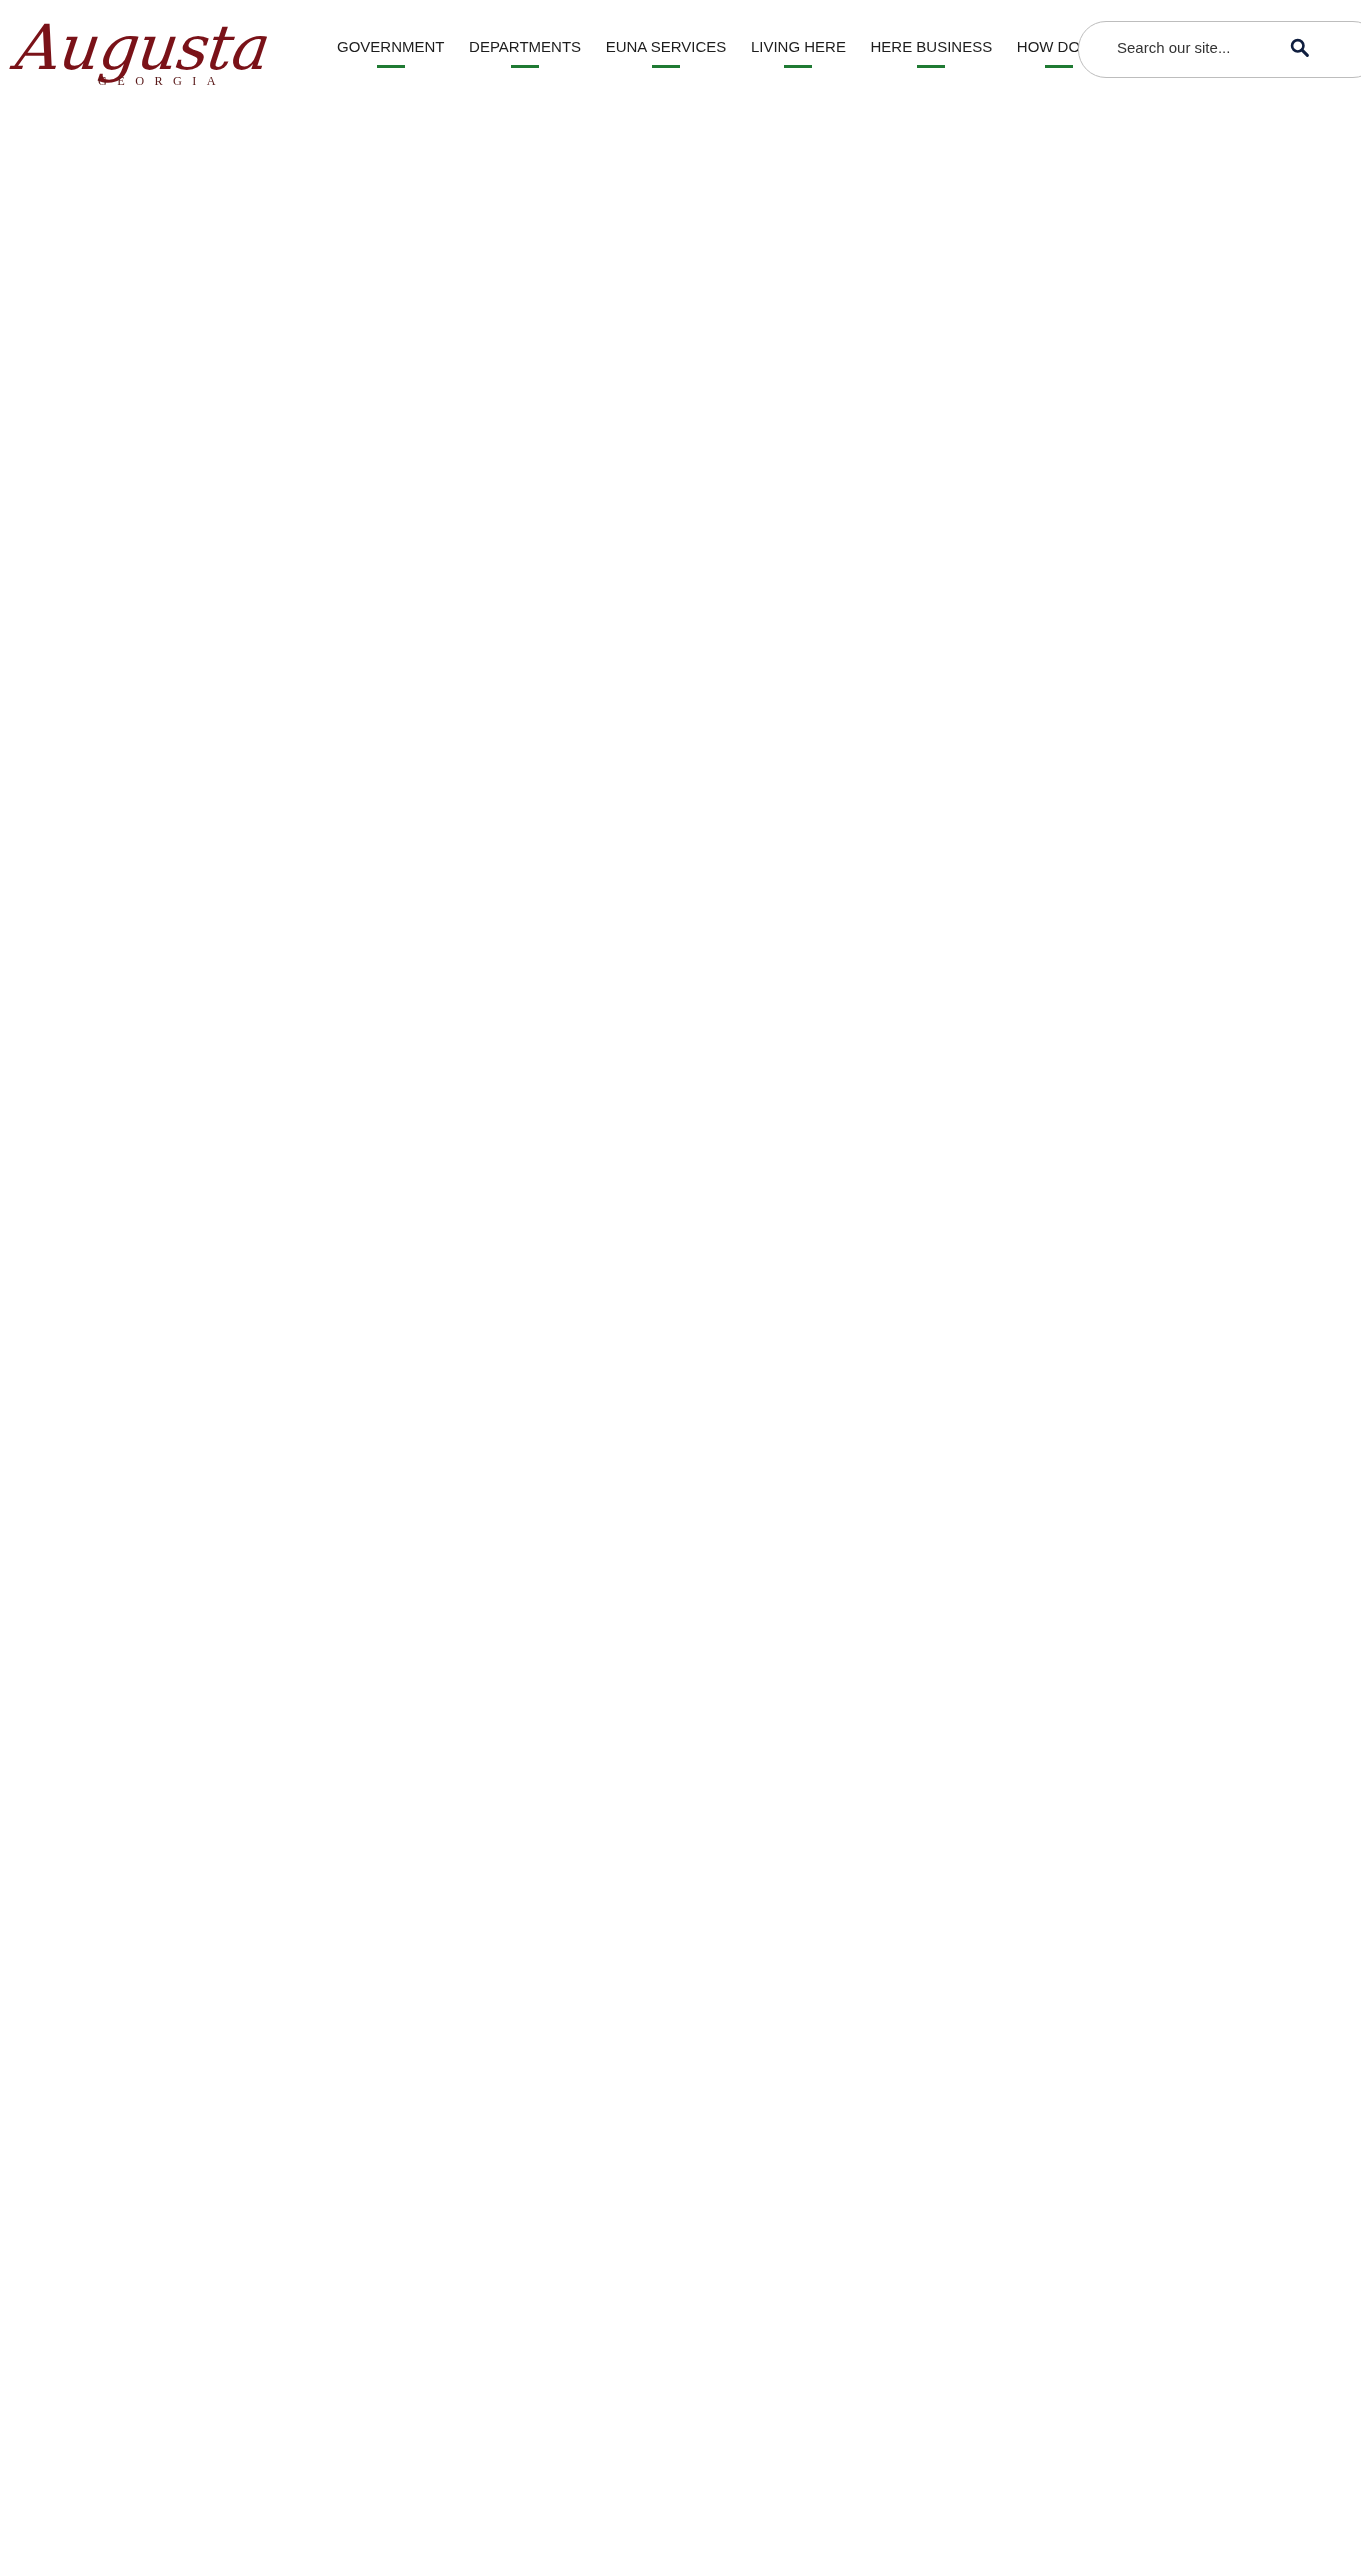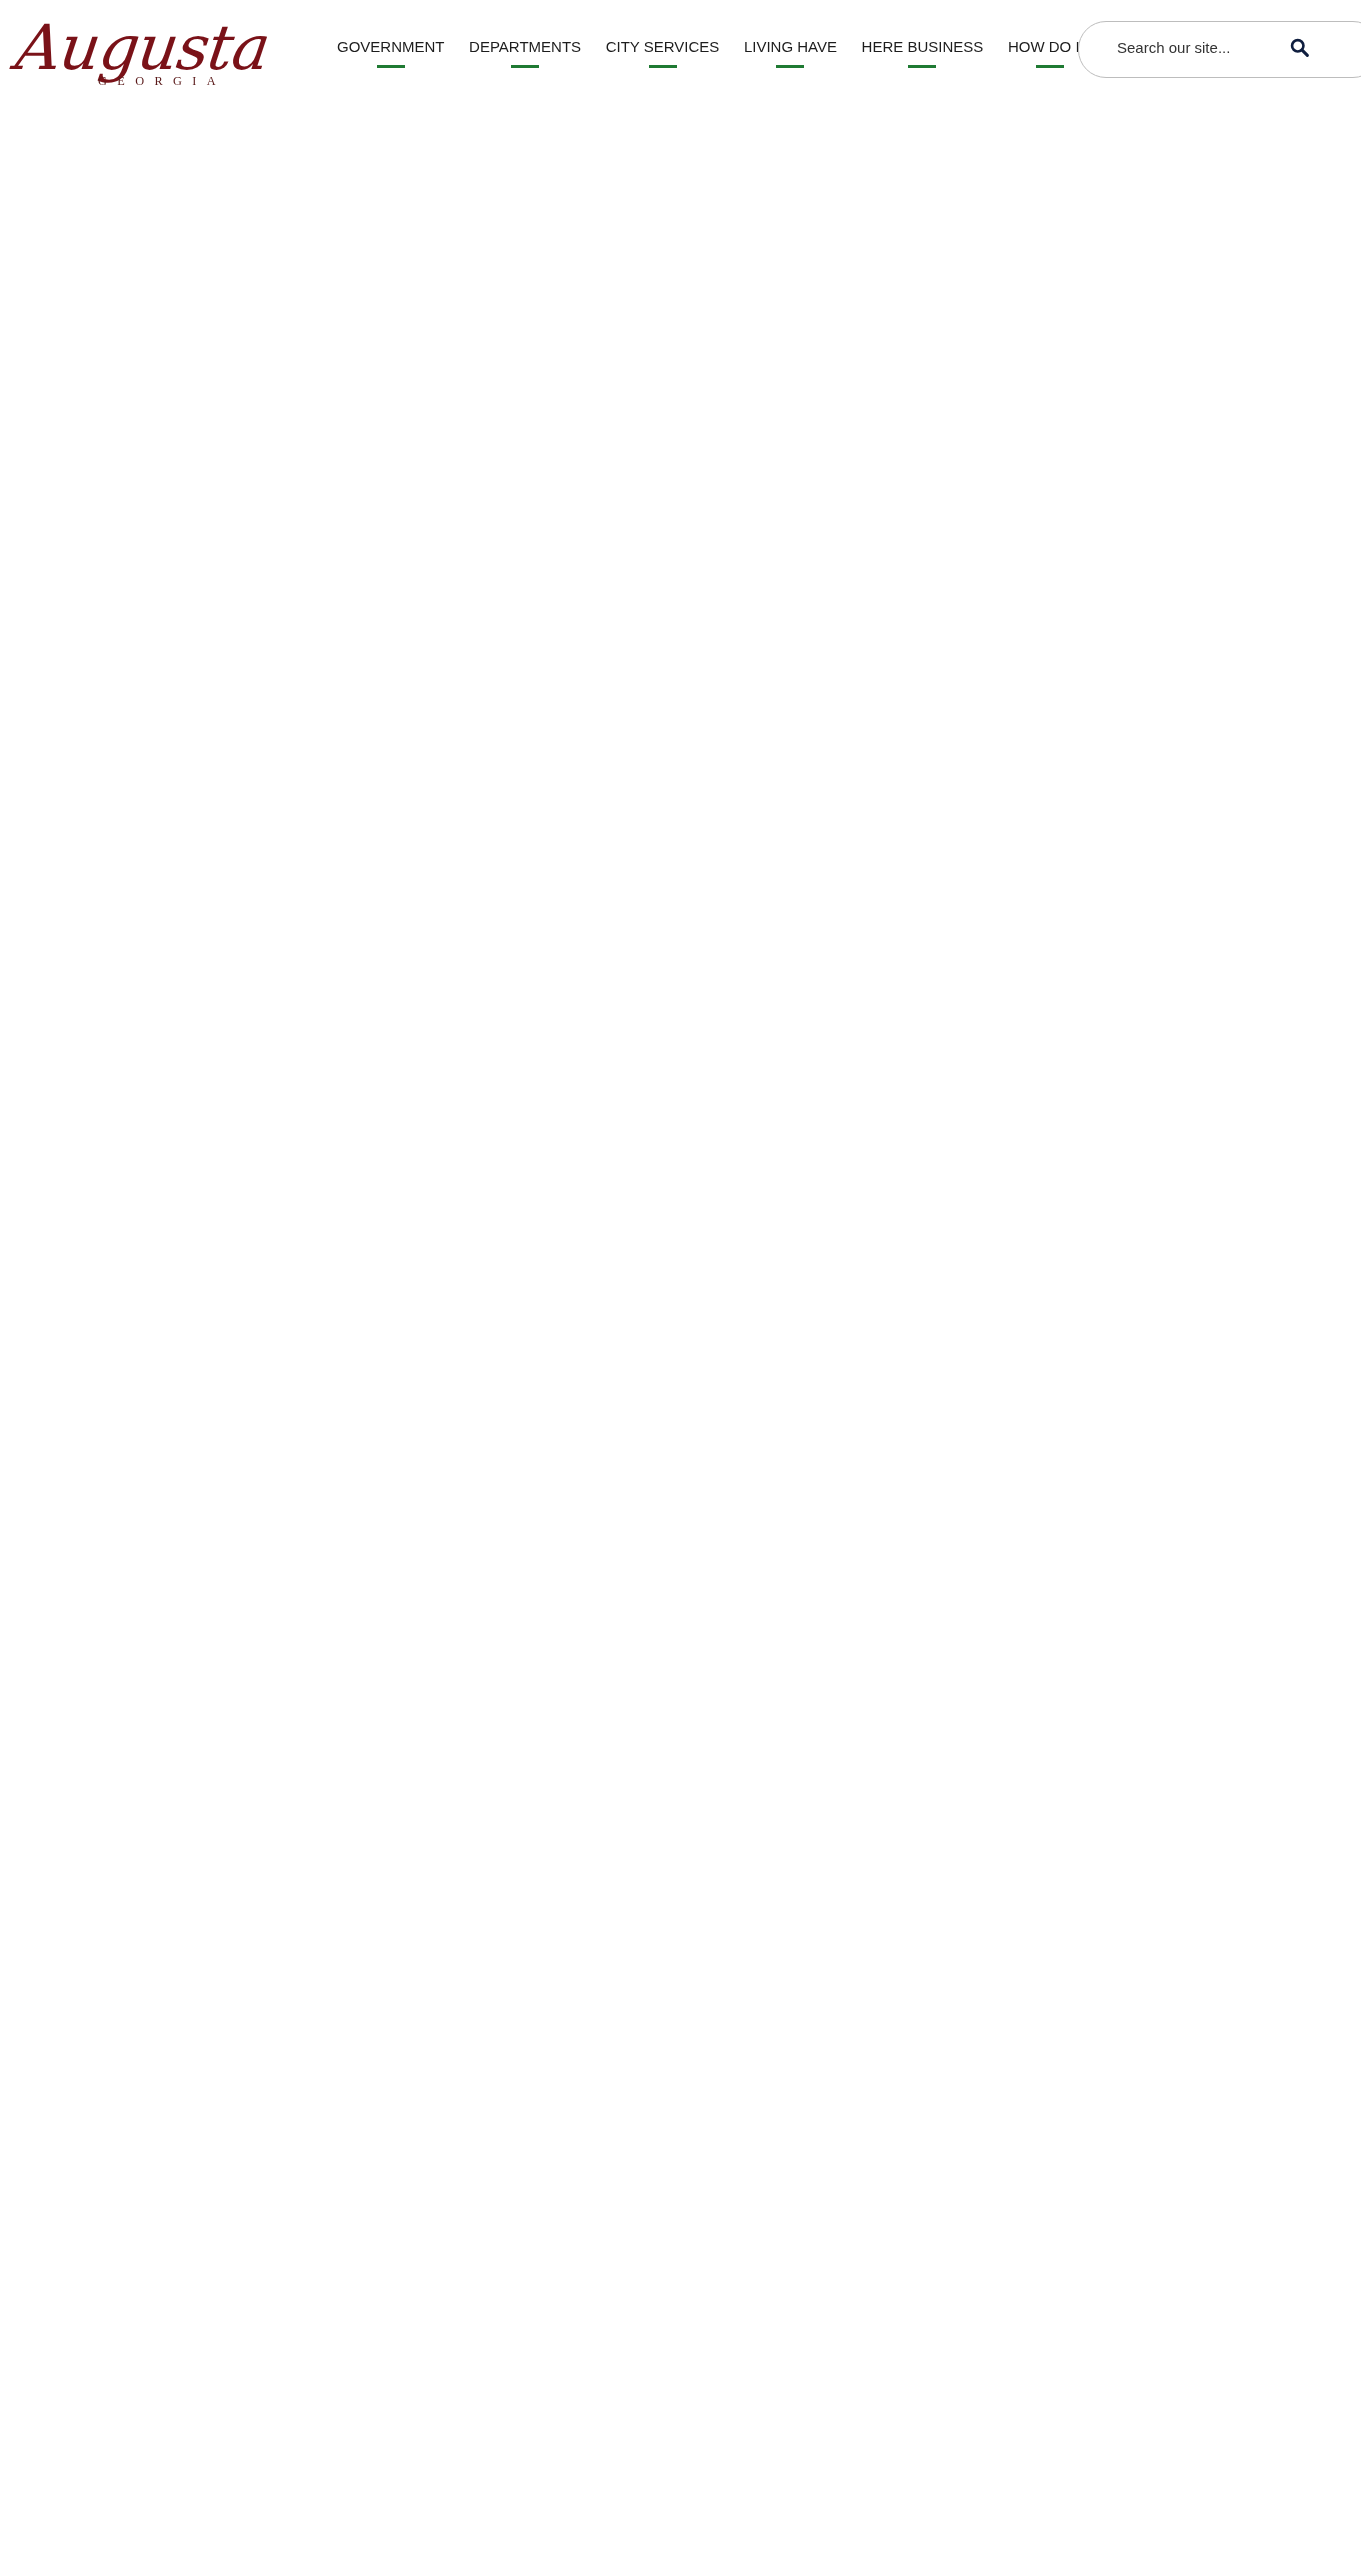--- a/index.html
+++ b/index.html
@@ -126,22 +126,22 @@
 <body>
 
 <header class="header">
   <a class="logo">
     <span class="script">Augusta</span>
     <span class="state">GEORGIA</span>
   </a>
   <nav class="nav">
     <a class="nav-item">GOVERNMENT</a>
     <a class="nav-item">DEPARTMENTS</a>
-    <a class="nav-item">CITY SERVICES</a>
-    <a class="nav-item">LIVING HAVE</a>
+    <a class="nav-item">EUNA SERVICES</a>
+    <a class="nav-item">LIVING HERE</a>
     <a class="nav-item">HERE BUSINESS</a>
     <a class="nav-item">HOW DO I...</a>
   </nav>
   <div class="search">
     <input type="text" placeholder="Search our site..." style="">
     <span class="search-btn">
       <svg width="21" height="21" viewBox="0 0 24 24">
           <circle cx="10" cy="10" r="6.5" fill="none" stroke="#0f1e3f" stroke-width="3"></circle>
           <line x1="15" y1="15" x2="21" y2="21" stroke="#0f1e3f" stroke-width="3.5" stroke-linecap="round"></line>
         </svg>

